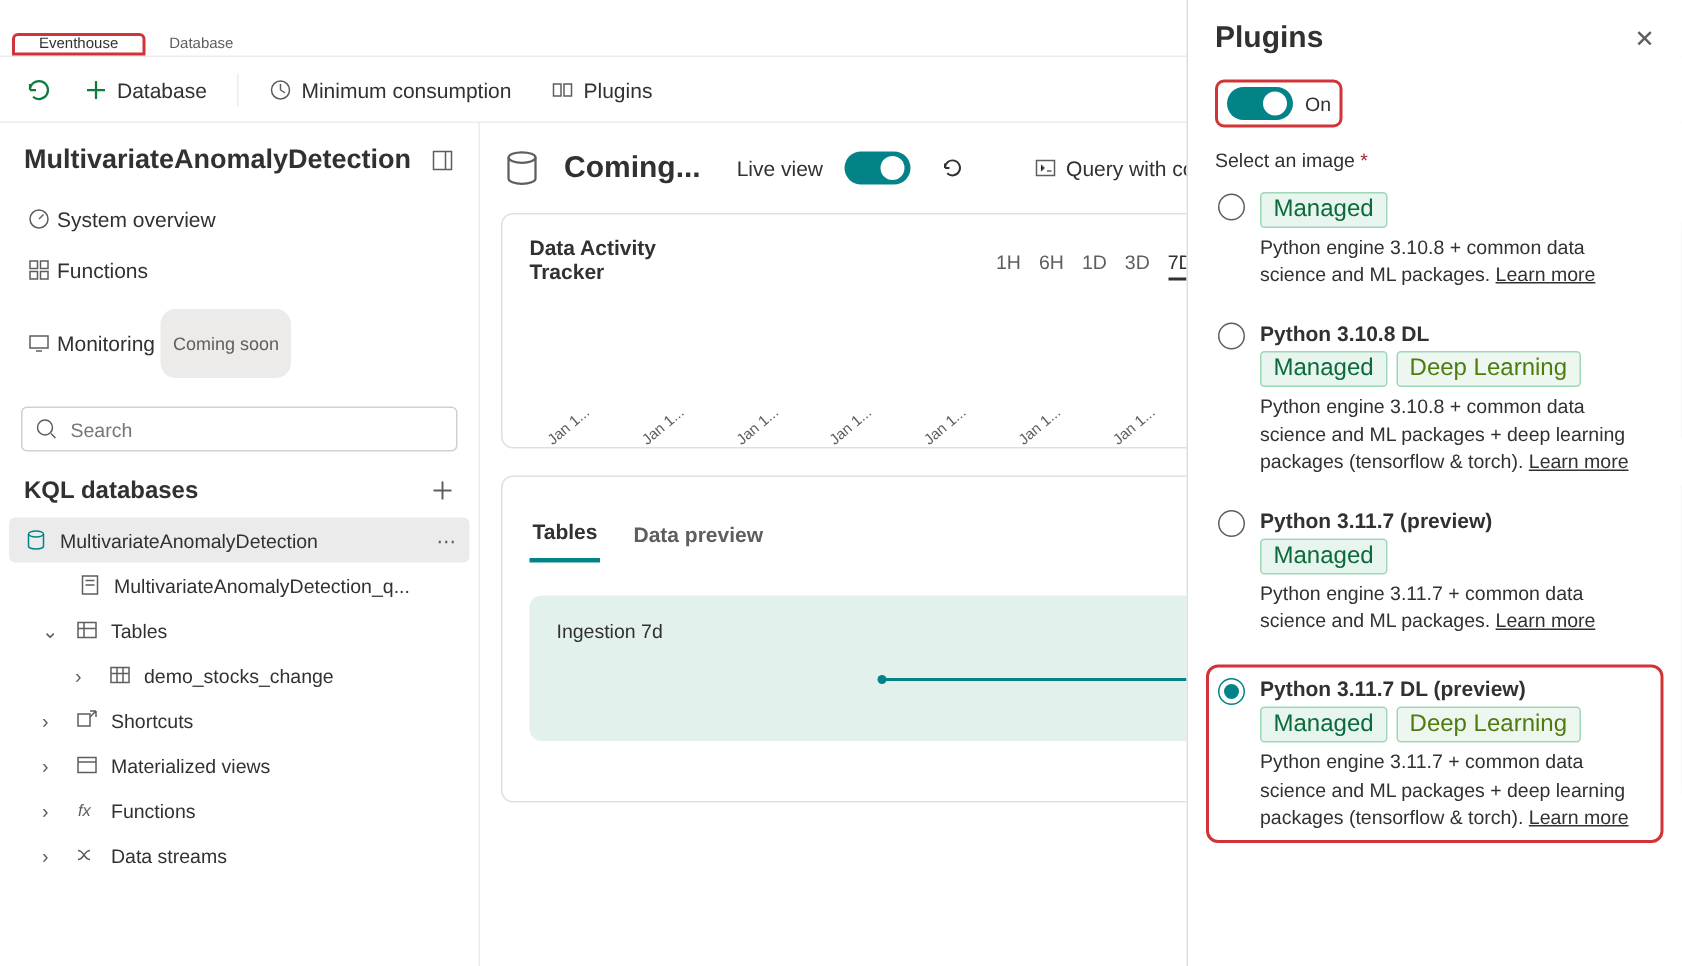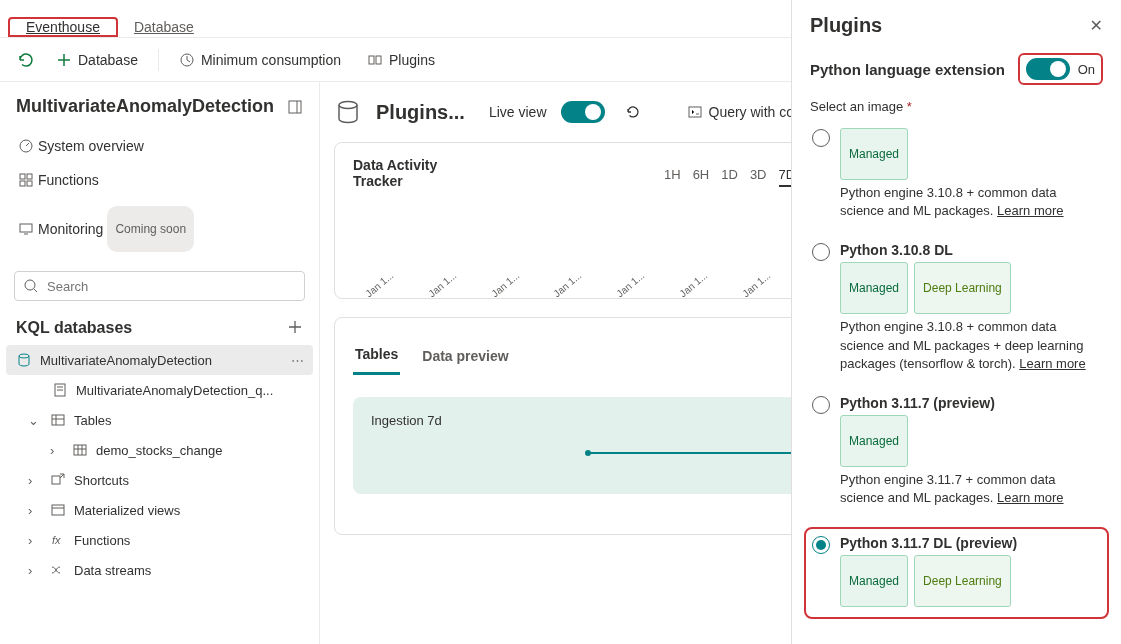--- a/index.html
+++ b/index.html
@@ -1,20 +1,20 @@
 <!DOCTYPE html>
 <html><head>
   <meta charset="utf-8">
   <style>
     * { box-sizing: border-box; margin: 0; padding: 0; }
     body { font-family: 'Segoe UI', Arial, sans-serif; font-size: 13px; color: #323130; background: #fff; width: 1121px; height: 644px; overflow: hidden; position: relative; }
 
     
     .top-tabs { display: flex; border-bottom: 1px solid #edebe9; padding: 0 8px; height: 38px; align-items: flex-end; }
-    .top-tab { padding: 0 16px; font-size: 14px; color: #605e5c; cursor: pointer; border-bottom: 2px solid transparent; text-decoration: underline; }
+    .top-tab { padding: 0 16px; font-size: 10px; color: #605e5c; cursor: pointer; border-bottom: 2px solid transparent; }
     .top-tab.active { color: #323130; border: 2px solid #d13438; border-bottom: 2px solid #d13438; border-radius: 4px 4px 0 0; position: relative; z-index: 1; font-weight: 400; }
     .highlight-red { border: 2px solid #d13438; border-radius: 4px; }
 
     
     .command-bar { display: flex; align-items: center; height: 44px; border-bottom: 1px solid #edebe9; padding: 0 12px; gap: 6px; }
     .cmd-item { display: flex; align-items: center; gap: 6px; padding: 6px 10px; font-size: 14px; color: #323130; cursor: pointer; }
     .cmd-divider { width: 1px; height: 22px; background: #edebe9; margin: 0 4px; }
 
     .main-layout { display: flex; height: calc(644px - 38px - 44px); }
 
@@ -80,21 +80,21 @@
     .req { color: #a4262c; }
 
     .radio-option { display: flex; gap: 10px; margin-bottom: 18px; padding: 2px; }
     .radio-option.highlighted { border: 2px solid #d13438; border-radius: 8px; padding: 6px; margin-left: -6px; margin-right: -6px; }
     .radio-circle { width: 18px; height: 18px; border: 1px solid #605e5c; border-radius: 50%; flex-shrink: 0; margin-top: 1px; display: flex; align-items: center; justify-content: center; }
     .radio-circle.checked { border-color: #038387; }
     .radio-circle.checked::after { content: ''; width: 10px; height: 10px; background: #038387; border-radius: 50%; }
     .opt-body { flex: 1; }
     .opt-title { font-size: 14px; font-weight: 600; margin-bottom: 4px; }
     .badges { display: flex; gap: 6px; margin-bottom: 4px; }
-    .badge { font-size: 12px; padding: 18px 8px; border-radius: 3px; border: 1px solid; }
+    .badge { font-size: 16px; padding: 2px 8px; border-radius: 3px; border: 1px solid; }
     .badge.managed { background: #e7f5ee; border-color: #9fd8b9; color: #0b6a3b; }
     .badge.dl { background: #eef6f0; border-color: #9fd8b9; color: #4d7c0f; }
     .opt-desc { font-size: 13px; color: #323130; line-height: 1.4; }
     .learn { color: #323130; text-decoration: underline; cursor: pointer; }
 
     .panel-footer { display: flex; gap: 10px; margin-top: 12px; }
     .btn { padding: 6px 14px; border-radius: 4px; font-size: 14px; cursor: pointer; border: 1px solid; }
     .btn.primary { background: #0f7b3e; color: #fff; border-color: #0f7b3e; }
     .btn.primary.hl { outline: 3px solid #d13438; outline-offset: 1px; }
     .btn.secondary { background: #fff; border-color: #8a8886; color: #323130; }
@@ -252,21 +252,21 @@
       </div>
     </div>
   </div>
 
   <div class="content">
     <div class="content-header">
       <svg class="db-icon" viewBox="0 0 28 28">
           <ellipse cx="14" cy="7" rx="9" ry="3.5" fill="none" stroke="#605e5c" stroke-width="1.5"></ellipse>
           <path fill="none" stroke="#605e5c" stroke-width="1.5" d="M5 7v14c0 2 4 3.5 9 3.5s9-1.5 9-3.5V7"></path>
         </svg>
-      <span class="content-title">Plugins...</span>
+      <span class="content-title">Coming...</span>
       <span class="live-label">Live view</span>
       <div class="toggle"></div>
       <span class="icon-btn">
         <svg class="ico" viewBox="0 0 16 16">
             <path fill="none" stroke="#323130" stroke-width="1.3" d="M3 8a5 5 0 1 1 1.5 3.5M3 8V5M3 8h3"></path>
           </svg>
       </span>
       <span class="icon-btn" style="margin-left:20px;">
         <svg class="ico" viewBox="0 0 16 16">
             <rect x="2" y="3" width="12" height="10" fill="none" stroke="#605e5c"></rect>
@@ -324,21 +324,20 @@
     </div>
   </div>
 </div>
 
 <div class="panel">
   <div class="panel-header">
     <span class="panel-title">Plugins</span>
     <span class="close-x">✕</span>
   </div>
   <div class="ext-row">
-    <span class="ext-label">Python language extension</span>
     <div class="toggle-wrap">
       <div class="toggle"></div>
       <span>On</span>
     </div>
   </div>
   <div class="sel-label">
     <span>Select an image</span> <span class="req">*</span>
   </div>
 
   <div class="radio-option">
@@ -375,16 +374,17 @@
   </div>
 
   <div class="radio-option highlighted">
     <div class="radio-circle checked"></div>
     <div class="opt-body">
       <div class="opt-title">Python 3.11.7 DL (preview)</div>
       <div class="badges">
         <span class="badge managed">Managed</span>
         <span class="badge dl">Deep Learning</span>
       </div>
+      <div class="opt-desc"><span>Python engine 3.11.7 + common data science and ML packages + deep learning packages (tensorflow &amp; torch).</span> <span class="learn">Learn more</span></div>
     </div>
   </div>
 
 </div>
 
 </body></html>

